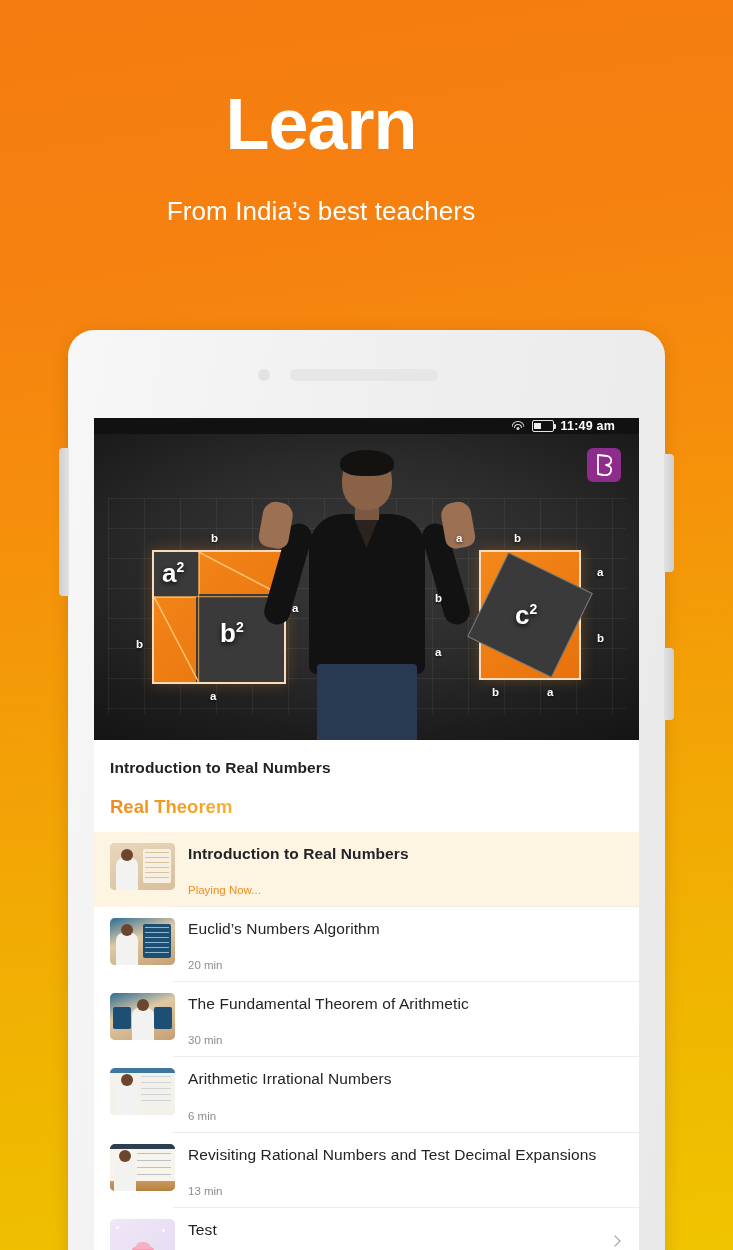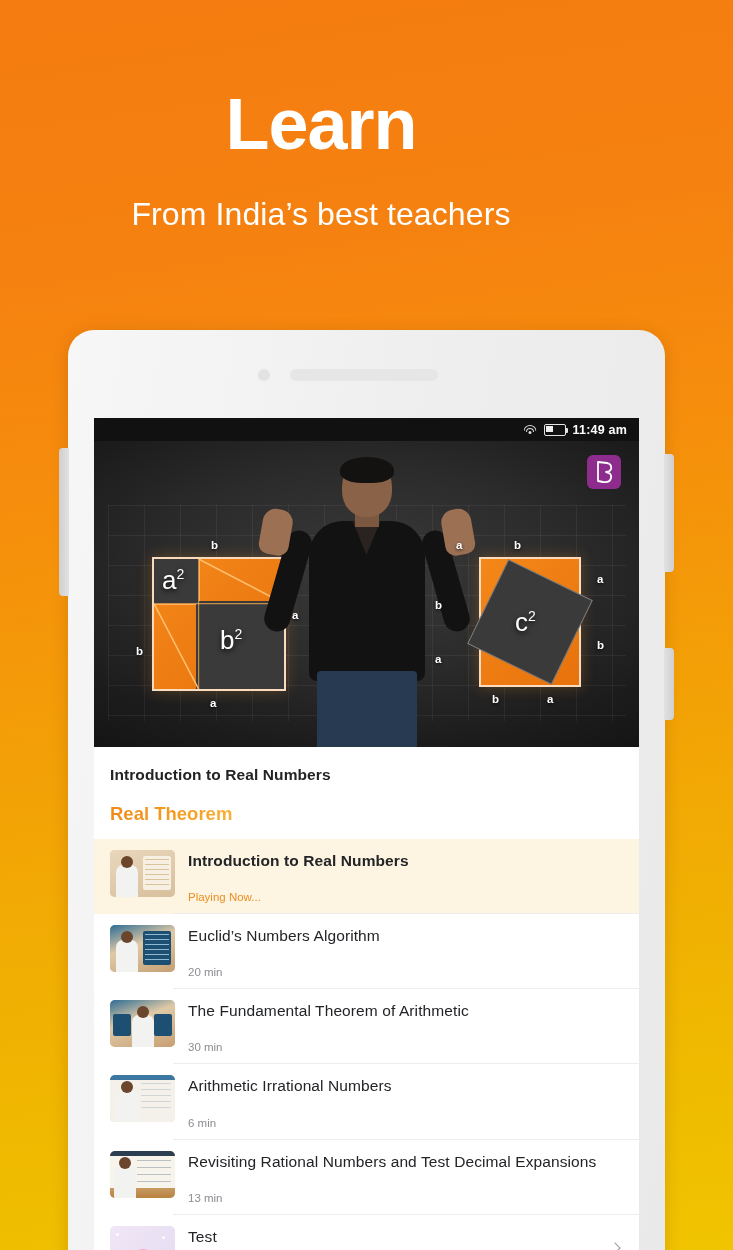--- a/index.html
+++ b/index.html
@@ -16,21 +16,21 @@
   .hero-title {
     margin-top:88px;
     font-size:72px;
     font-weight:bold;
     color:#ffffff;
     letter-spacing:-1px;
     line-height:1;
   }
   .hero-sub {
     margin-top:36px;
-    font-size:32px;
+    font-size:26px;
     color:#ffffff;
     font-weight:400;
     letter-spacing:0.1px;
   }
 
   
   .phone {
     position:absolute;
     left:68px; top:330px;
     width:597px; height:960px;
@@ -60,23 +60,23 @@
   .screen {
     position:absolute;
     left:26px; top:88px;
     width:545px; height:848px;
     background:#ffffff;
     overflow:hidden;
   }
 
   
   .statusbar {
-    height:23px; background:#111112; position:relative;
+    height:16px; background:#111112; position:relative;
     display:flex; align-items:center; justify-content:flex-end;
-    padding-right:12px; gap:7px;
+    padding-right:24px; gap:7px;
   }
   .sb-time { color:#fff; font-size:12.5px; font-weight:bold; letter-spacing:.2px; }
   .wifi-ic { width:14px; height:12px; position:relative; }
   .wifi-ic i {
     position:absolute; left:50%; transform:translateX(-50%);
     border:1.6px solid #dcdcdc; border-bottom:none;
     border-radius:50% 50% 0 0 / 100% 100% 0 0;
   }
   .wifi-ic i:nth-child(1){ width:13px; height:6px; top:1px; }
   .wifi-ic i:nth-child(2){ width:8px;  height:4px; top:4px; }
@@ -106,21 +106,21 @@
          border:2px solid rgba(255,255,255,.72);
          background:linear-gradient(135deg,#F4881A 0%,#E8720C 100%);
          box-shadow:0 0 14px rgba(255,150,40,.25); }
   .sqL .a2box { position:absolute; left:0; top:0; width:46px; height:46px;
                 background:#3a3a3a; border-right:1.5px solid #FFB257; border-bottom:1.5px solid #FFB257; }
   .sqL .b2box { position:absolute; right:0; bottom:0; width:88px; height:88px;
                 background:#3a3a3a; }
   .sqL .diag1 { position:absolute; left:0; top:0; width:100%; height:100%; }
   .lbl { position:absolute; color:#fff; font-weight:bold; text-shadow:0 1px 3px rgba(0,0,0,.8);
          font-size:11.5px; }
-  .bigl { font-size:26px; font-weight:normal; color:#fff; position:absolute;
+  .bigl { font-size:26px; font-weight:bold; color:#fff; position:absolute;
           text-shadow:0 2px 5px rgba(0,0,0,.85); }
   .bigl sup { font-size:14px; }
   
   .sqR { position:absolute; right:58px; top:116px; width:102px; height:130px;
          border:2px solid rgba(255,255,255,.72);
          background:linear-gradient(135deg,#F4881A 0%,#E8720C 100%);
          box-shadow:0 0 14px rgba(255,150,40,.25); }
   .sqR .tilt { position:absolute; left:50%; top:50%; width:94px; height:94px;
                margin:-47px 0 0 -47px; background:#3a3a3a; transform:rotate(26deg);
                border:1.5px solid rgba(255,255,255,.35); }

